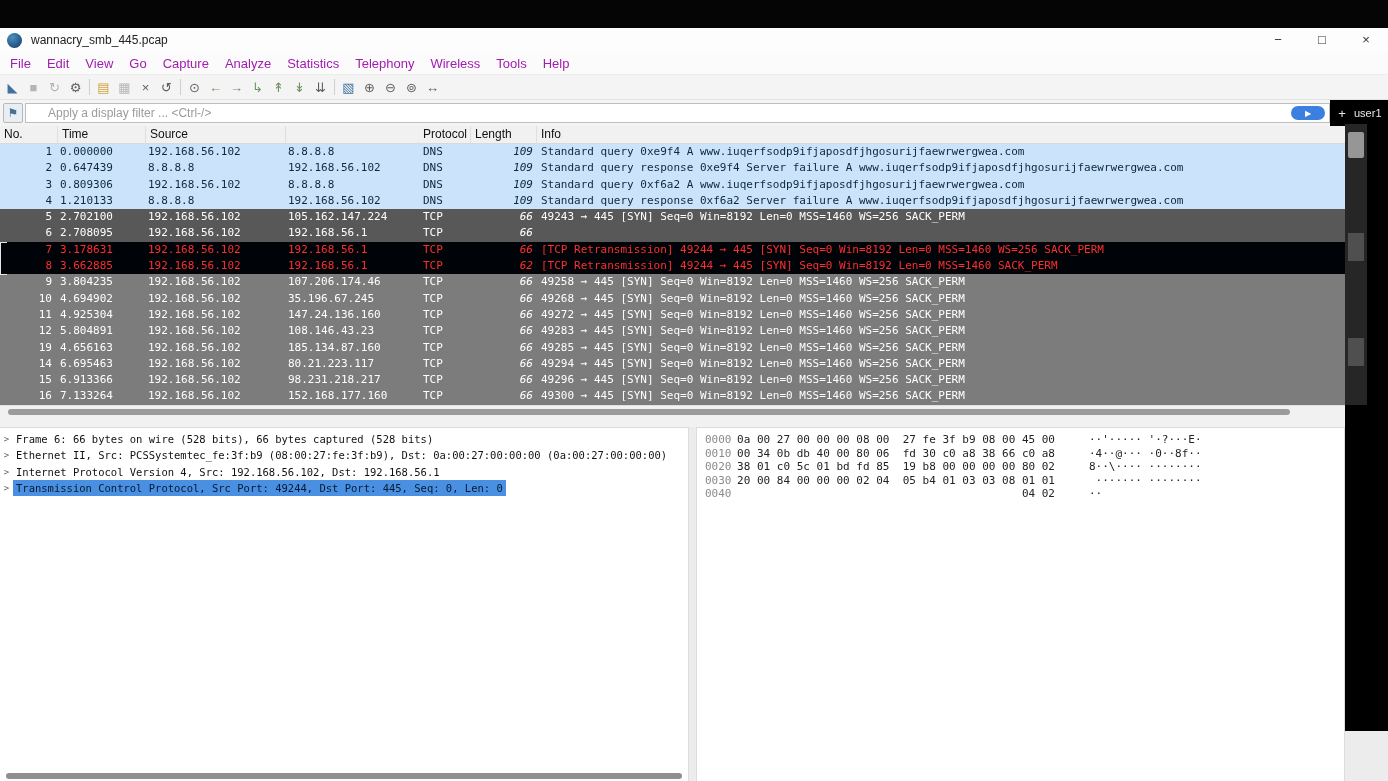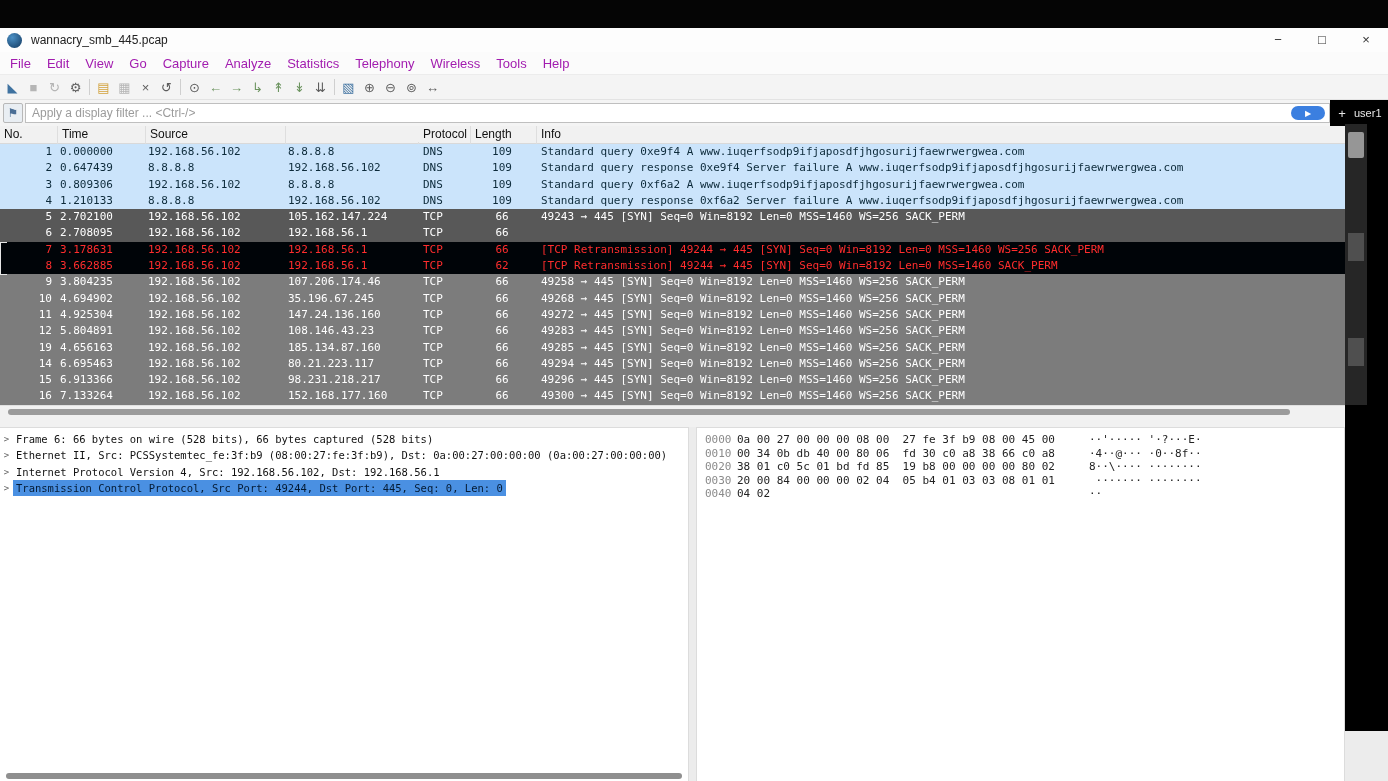--- a/index.html
+++ b/index.html
@@ -22,40 +22,40 @@
   
   .toolbar { height:26px; display:flex; align-items:center; background:#f4f4f4; border-top:1px solid #ececec; border-bottom:1px solid #e3e3e3; padding-left:2px; }
   .tb-btn { width:21px; height:20px; display:flex; align-items:center; justify-content:center; font-size:13px; }
   .tb-sep { width:1px; height:16px; background:#cfcfcf; margin:0 3px; }
   .ic-blue { color:#3f72a0; } .ic-gray { color:#5d5d5d; } .ic-dis { color:#b5b5b5; }
   .ic-yellow { color:#d2a23c; } .ic-green { color:#6d9460; }
 
   
   .filterbar { height:26px; display:flex; align-items:center; background:#f4f4f4; padding-left:3px; }
   .bookmark-btn { width:20px; height:20px; border:1px solid #b8b8b8; background:#e9eef3; display:flex; align-items:center; justify-content:center; color:#4a6e96; font-size:12px; border-radius:2px; flex:none; }
-  .filter-input { flex:1; height:20px; border:1px solid #bfbfbf; background:#fff; margin-left:2px; display:flex; align-items:center; padding-left:6px; position:relative; }
+  .filter-input { flex:1; height:20px; border:1px solid #bfbfbf; background:#fff; margin-left:2px; display:flex; align-items:center; padding-left:22px; position:relative; }
   .filter-placeholder { color:#9b9b9b; font-size:12px; }
   .apply-btn { position:absolute; right:4px; top:2px; width:34px; height:14px; background:#3b7fe0; border-radius:7px; color:#fff; font-size:8px; display:flex; align-items:center; justify-content:center; }
   .filter-right { width:58px; height:26px; background:#000; display:flex; align-items:center; color:#e8e8e8; flex:none; }
   .add-filter { width:16px; text-align:center; font-size:13px; margin-left:4px; }
   .user-filter { font-size:11px; margin-left:4px; }
 
   
   .pkt-header { height:18px; display:flex; background:#f1f1f1; border-bottom:1px solid #d9d9d9; font-size:12px; color:#111; }
   .hcell { height:18px; line-height:17px; border-right:1px solid #dedede; padding-left:4px; overflow:hidden; white-space:nowrap; flex:none; }
   .hc-no{width:58px;} .hc-time{width:88px;} .hc-src{width:140px;} .hc-dst{width:133px;margin-top:16px;}
   .hc-proto{width:52px;} .hc-len{width:66px;} .hc-info{flex:1;border-right:none;}
 
   
   .pkt-body { position:relative; height:261px; background:#fff; font-family:"DejaVu Sans Mono","Liberation Mono",monospace; font-size:11px; overflow:hidden; }
   .prow { display:flex; height:16.3px; line-height:16.3px; white-space:nowrap; }
   .pcell { overflow:hidden; flex:none; }
   .c-no{width:58px;text-align:right;padding-right:6px;} .c-time{width:88px;padding-left:2px;}
   .c-src{width:140px;padding-left:2px;} .c-dst{width:133px;padding-left:2px;}
-  .c-proto{width:52px;padding-left:4px;} .c-len{width:66px;text-align:center;padding-right:4px;}
+  .c-proto{width:52px;padding-left:4px;} .c-len{width:66px;text-align:right;padding-right:4px;font-style:italic;}
   .c-info{flex:1;padding-left:4px;}
   .dns { background:#cbe4fb; color:#0c2a3a; }
   .syn-dark { background:#585858; color:#ffffff; }
   .syn { background:#7c7c7c; color:#ffffff; }
   .bad { background:#000408; color:#ff2d2d; }
   .related-mark { position:absolute; left:0; top:98px; width:7px; height:33px; border:1px solid #e6e6e6; border-right:none; z-index:3; }
 
   
   .hscroll { height:12px; background:#f1f1f1; border-top:1px solid #e0e0e0; position:relative; }
   .hthumb { position:absolute; left:8px; top:3px; width:1282px; height:6px; background:#9b9b9b; border-radius:3px; }
@@ -67,21 +67,21 @@
   .tree-pane { width:689px; background:#fff; border:1px solid #dcdcdc; border-left:none; position:relative; padding-top:3px; font-family:"DejaVu Sans Mono","Liberation Mono",monospace; font-size:10.5px; color:#111; overflow:hidden; flex:none; }
   .dline { height:16.3px; line-height:16.3px; display:flex; white-space:nowrap; }
   .expander { width:13px; text-align:center; color:#666; font-size:9px; flex:none; }
   .dtext { padding:0 3px; }
   .dtext.sel { background:#4a90e2; color:#041a33; }
   .tree-hscroll { position:absolute; bottom:3px; left:6px; width:676px; height:6px; background:#8f8f8f; border-radius:3px; }
   .pane-gap { width:7px; flex:none; }
   .hex-pane { flex:1; background:#fff; border:1px solid #dcdcdc; padding:5px 0 0 8px; font-family:"DejaVu Sans Mono","Liberation Mono",monospace; font-size:11px; color:#222; overflow:hidden; margin-right:43px; }
   .hexline { height:13.5px; line-height:13.5px; white-space:pre; }
   .hx-off { display:inline-block; width:32px; color:#8a8a8a; }
-  .hx-bytes { display:inline-block; width:318px; }
+  .hx-bytes { display:inline-block; width:318px;text-align:right; }
   .hx-ascii { display:inline-block; margin-left:34px; }
 
   
   .right-strip { position:absolute; left:1345px; top:96px; width:43px; height:607px; background:#000; z-index:5; }
   .vtrack { position:absolute; left:0; top:0; width:22px; height:281px; background:#262626; }
   .vthumb { position:absolute; left:3px; top:8px; width:16px; height:26px; background:#969696; border-radius:2px; }
   .vseg1 { position:absolute; left:3px; top:109px; width:16px; height:28px; background:#4f4f4f; }
   .vseg2 { position:absolute; left:3px; top:214px; width:16px; height:28px; background:#4f4f4f; }
 
   

